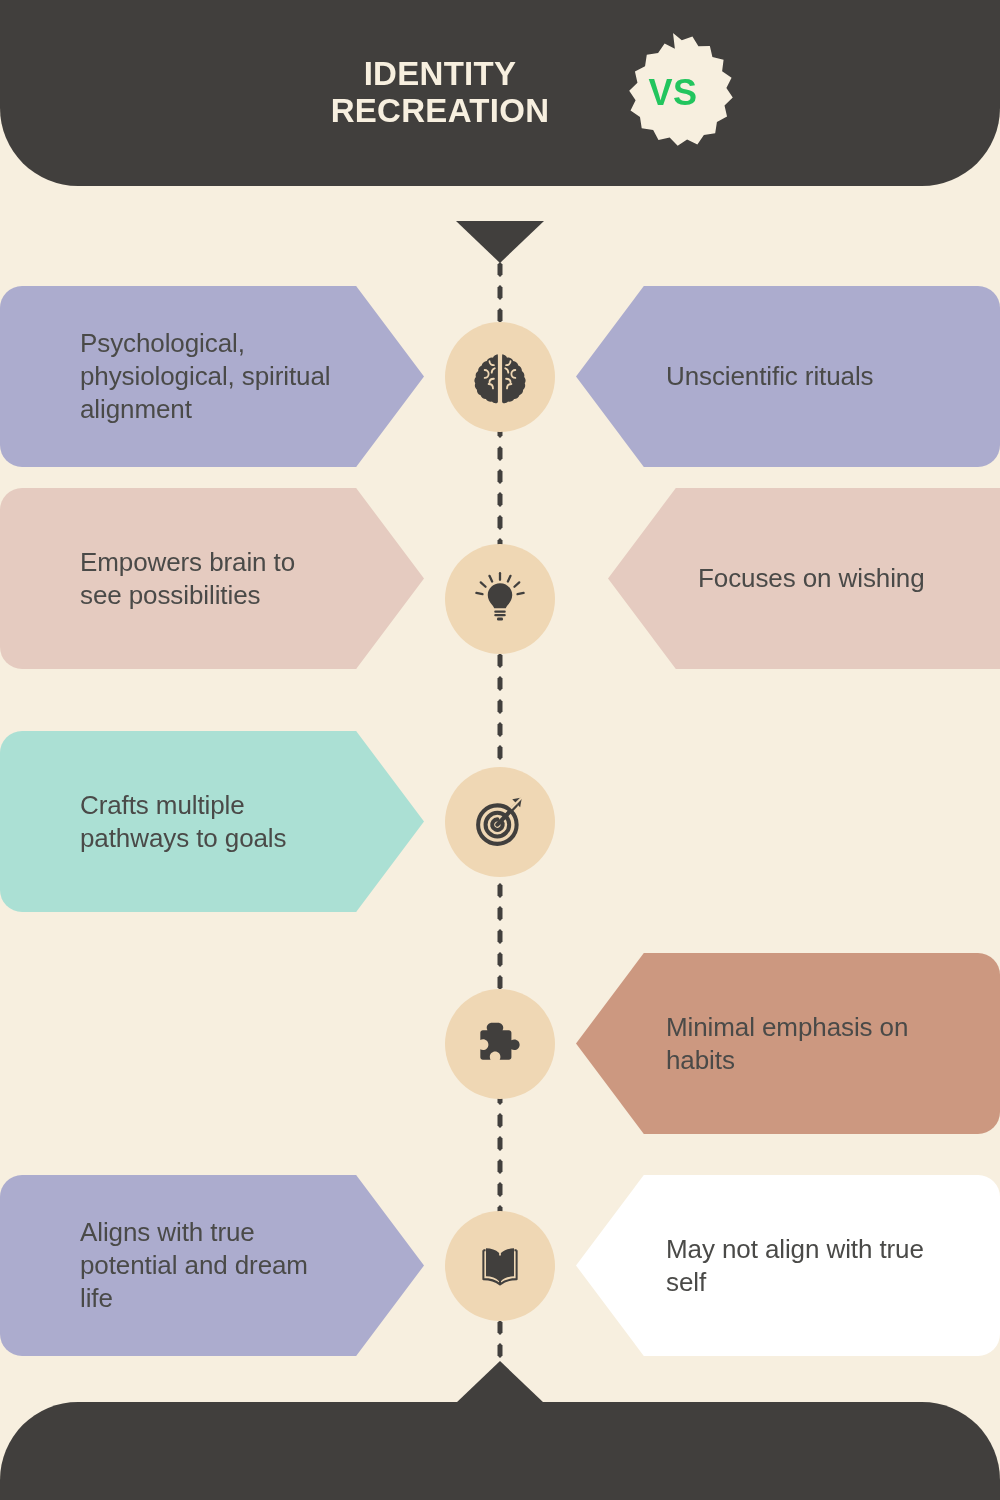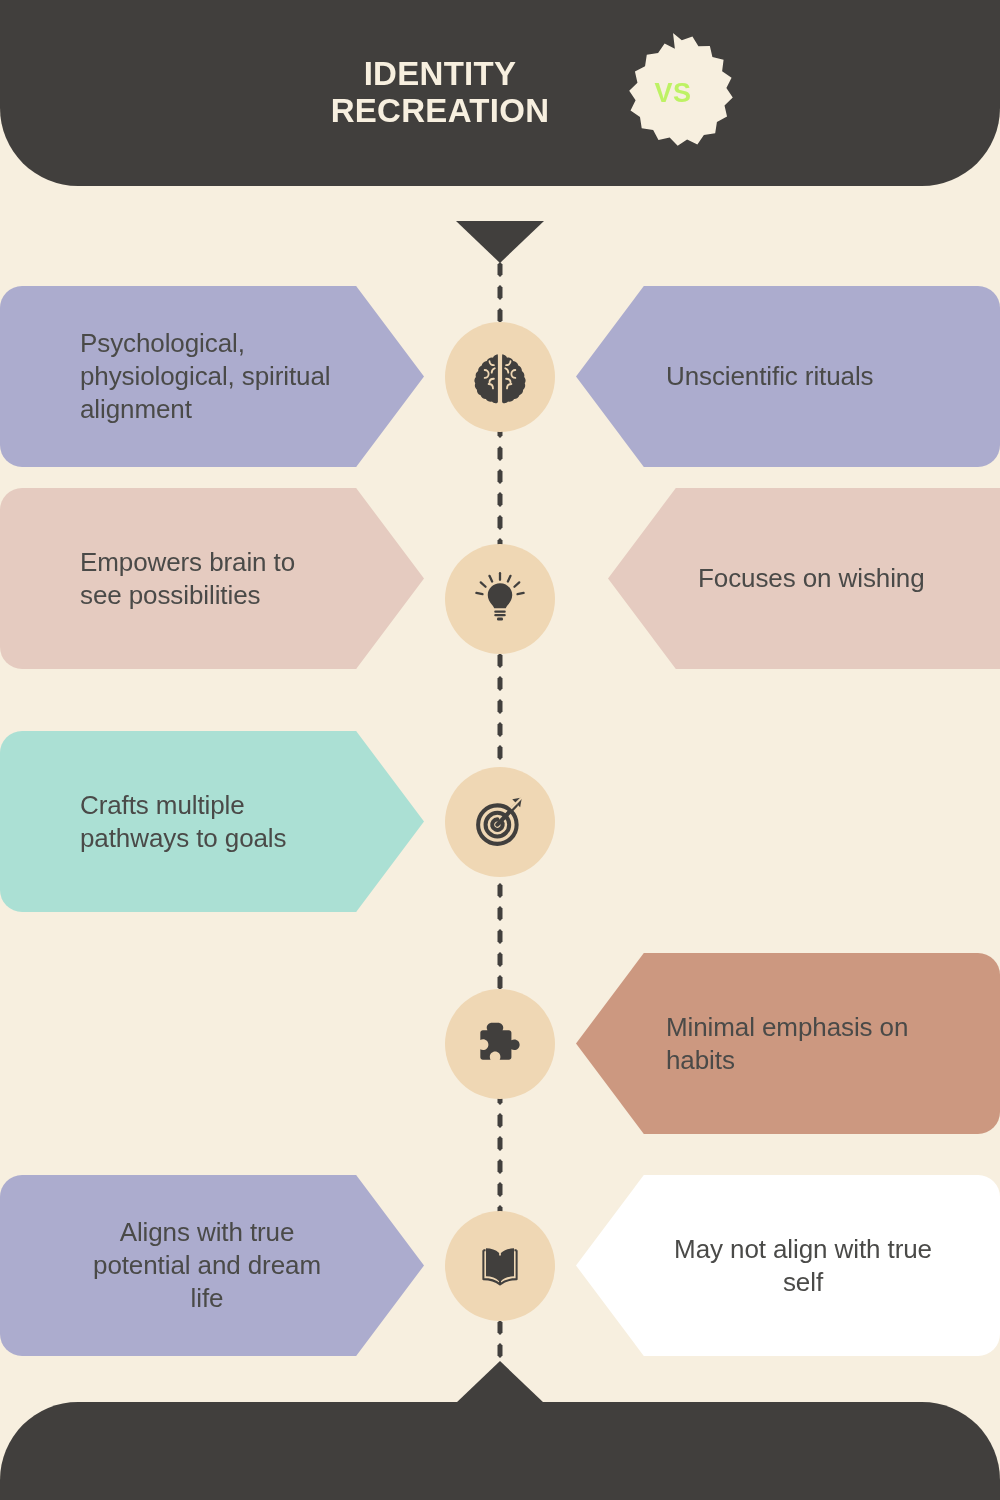--- a/index.html
+++ b/index.html
@@ -83,23 +83,23 @@
       68.3% 83.7%, 60.6% 79.9%, 53.5% 84.7%, 47.5% 78.5%,
       39.1% 80.4%, 35.1% 72.8%, 26.5% 71.5%, 25.2% 63.0%,
       18.1% 58.1%, 21.9% 50.4%, 17.1% 43.3%, 23.3% 37.3%,
       21.4% 28.9%, 29.0% 24.9%, 30.3% 16.3%, 38.8% 15.0%,
       43.7% 7.9%, 51.4% 11.7%
     );
     transform: scale(1.28) translateY(5%);
   }
   .vs-text {
     position: relative;
-    color: #bef264;
+    color: #22c55e;
     font-weight: bold;
-    font-size: 27px;
+    font-size: 36px;
     letter-spacing: 0.5px;
     z-index: 2;
   }
 
   
   .dots {
     position: absolute;
     left: 50%;
     transform: translateX(-50%);
     top: 258px;
@@ -299,21 +299,21 @@
         <div class="panel-text">Minimal emphasis on habits</div>
       </div>
     </div>
     <div class="icon-circle" style="top: 988.5px;">
       <span>
         <svg viewBox="0 0 64 64">
           <path fill="#413F3D" d="M26 6c-3.6 0-6.4 2.6-6.4 5.9 0 1.1.3 2.1.9 3H15c-1.7 0-3 1.3-3 3v8.6c1-.5 2-.8 3.2-.8 3.6 0 6.4 2.8 6.4 6.3s-2.8 6.3-6.4 6.3c-1.2 0-2.2-.3-3.2-.8V47c0 1.7 1.3 3 3 3h9.2c-.6-1-.9-2.1-.9-3.3 0-3.6 2.8-6.4 6.3-6.4s6.3 2.8 6.3 6.4c0 1.2-.3 2.3-.9 3.3H46c1.7 0 3-1.3 3-3v-9.4c1 .6 2.2.9 3.4.9 3.6 0 6.4-2.8 6.4-6.3s-2.8-6.3-6.4-6.3c-1.2 0-2.4.3-3.4.9V17.9c0-1.7-1.3-3-3-3h-7.6c.6-.9.9-1.9.9-3 0-3.3-2.8-5.9-6.4-5.9z" transform="translate(-2,2) scale(0.96)"></path>
         </svg>
       </span>
     </div>
-    <div class="row" style="top: 1175px; height: 181px; text-align: center;">
+    <div class="row" style="top: 1175px; height: 181px;">
       <div class="panel panel-left" style="background: rgb(172, 172, 206);">
         <div class="panel-text">Aligns with true potential and dream life</div>
       </div>
       <div class="panel panel-right" style="background: #ffffff;">
         <div class="panel-text">May not align with true self</div>
       </div>
     </div>
     <div class="icon-circle" style="top: 1210.5px;">
       <span>
         <svg viewBox="0 0 64 64">

